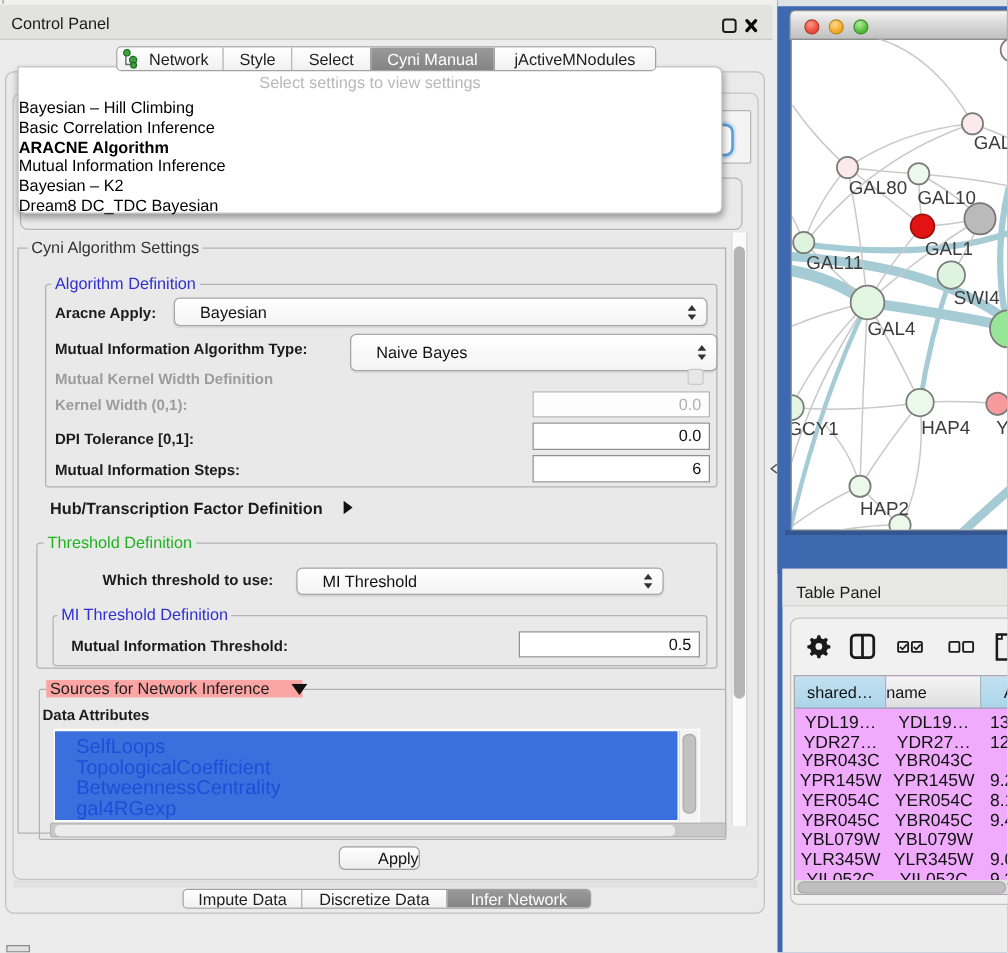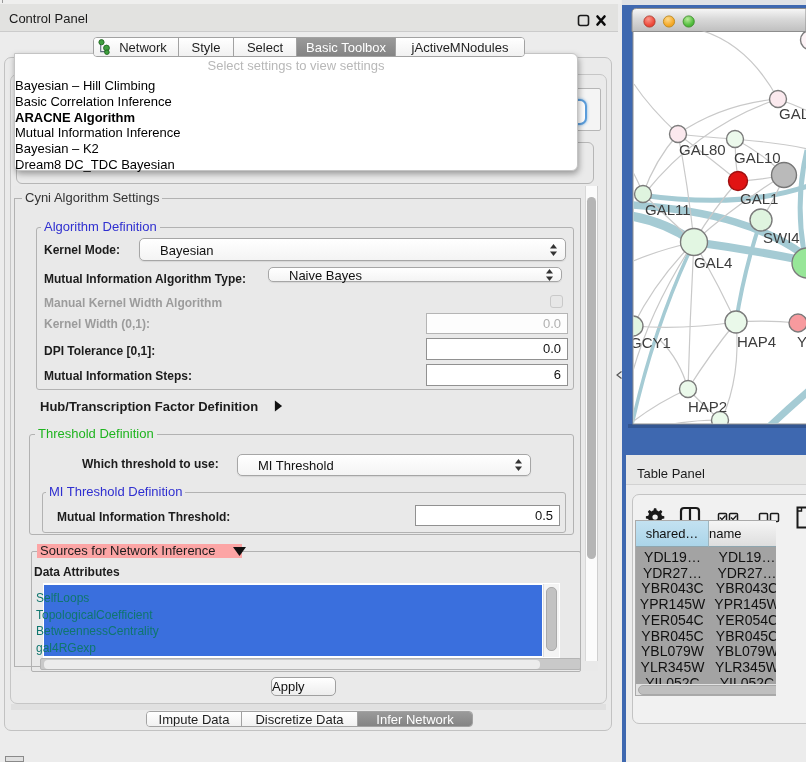--- a/index.html
+++ b/index.html
@@ -36,37 +36,37 @@
 <div class="a" style="left:14px;top:186px;width:584px;height:485px;background:#e9e9e9"></div>
 
 <div class="a" style="left:585px;top:186px;width:13px;height:475px;background:#fbfbfb;border-left:1px solid #d8d8d8;border-right:1px solid #cfcfcf"></div>
 <div class="a" style="left:587px;top:197px;width:9px;height:362px;background:#b5b5b5;border-radius:5px"></div>
 
 <div class="gbox" style="left:14px;top:198px;width:567px;height:469px;border-radius:0"></div>
 <div class="gtit" style="left:22px;top:191px;background:#e9e9e9;color:#333">Cyni Algorithm Settings</div>
 
 <div class="gbox" style="left:36px;top:227px;width:538px;height:163px"></div>
 <div class="gtit" style="left:41px;top:220px;background:#e9e9e9;color:#2f2fd0">Algorithm Definition</div>
-<div class="lbl" style="left:44px;top:243px">Kernel Mode:</div>
+<div class="lbl" style="left:44px;top:243px">Aracne Apply:</div>
 <div class="combo" style="left:139px;top:238px;width:427px;height:23px">
     <span class="ct">Bayesian</span>
     <svg class="spin" viewBox="0 0 7 12">
       <path d="M3.5 0 L7 4.5 L0 4.5 Z" fill="#333"></path>
       <path d="M3.5 12 L0 7.5 L7 7.5 Z" fill="#333"></path>
     </svg>
   </div>
 <div class="lbl" style="left:44px;top:272px">Mutual Information Algorithm Type:</div>
-<div class="combo" style="left:268px;top:267px;width:294px;height:15px">
+<div class="combo" style="left:280px;top:267px;width:294px;height:30px">
     <span class="ct">Naive Bayes</span>
     <svg class="spin" viewBox="0 0 7 12">
       <path d="M3.5 0 L7 4.5 L0 4.5 Z" fill="#333"></path>
       <path d="M3.5 12 L0 7.5 L7 7.5 Z" fill="#333"></path>
     </svg>
   </div>
-<div class="lbl glbl" style="left:44px;top:296px">Manual Kernel Width Algorithm</div>
+<div class="lbl glbl" style="left:44px;top:296px">Mutual Kernel Width Definition</div>
 <div class="a" style="left:550px;top:295px;width:13px;height:13px;background:#e7e7e7;border:1px solid #c9c9c9;border-radius:3px"></div>
 <div class="lbl glbl" style="left:44px;top:317px">Kernel Width (0,1):</div>
 <div class="field" style="left:426px;top:313px;width:142px;height:21px;border-color:#b5b5b5;background:#fdfdfd;color:#b0b0b0">0.0</div>
 <div class="lbl" style="left:44px;top:344px">DPI Tolerance [0,1]:</div>
 <div class="field" style="left:426px;top:338px;width:142px;height:22px">0.0</div>
 <div class="lbl" style="left:44px;top:369px">Mutual Information Steps:</div>
 <div class="field" style="left:426px;top:364px;width:142px;height:22px">6</div>
 <div class="lbl" style="left:40px;top:399px;font-size:13px">Hub/Transcription Factor Definition</div>
 <svg class="a" style="left:274px;top:399px" width="9" height="14" viewBox="0 0 10 14">
     <path d="M1 1 L9 7 L1 13 Z" fill="#111"></path>
@@ -88,28 +88,28 @@
 <div class="field" style="left:415px;top:505px;width:145px;height:21px">0.5</div>
 
 <div class="gbox" style="left:31px;top:551px;width:550px;height:121px;border-radius:2px"></div>
 <div class="gtit" style="left:37px;top:544px;background:#fca5a5;color:#1c1c1c;padding-right:26px">Sources for Network Inference</div>
 <svg class="a" style="left:233px;top:547px" width="13" height="9" viewBox="0 0 13 9">
     <path d="M0 0 L13 0 L6.5 9 Z" fill="#111"></path>
   </svg>
 <div class="lbl" style="left:34px;top:565px">Data Attributes</div>
 <div class="a" style="left:43px;top:583px;width:517px;height:75px;background:#fff"></div>
 <div class="a" style="left:44px;top:585px;width:498px;height:71px;background:#3a6fdd"></div>
-<div class="a" style="left:36px;top:590px;font-size:12px;color:#0f766e;line-height:16.6px;white-space:nowrap">SelfLoops<br>TopologicalCoefficient<br>BetweennessCentrality<br>gal4RGexp</div>
+<div class="a" style="left:61px;top:590px;font-size:16px;color:#1d4ed8;line-height:16.6px;white-space:nowrap">SelfLoops<br>TopologicalCoefficient<br>BetweennessCentrality<br>gal4RGexp</div>
 <div class="a" style="left:543px;top:584px;width:16px;height:73px;background:#f4f4f4;border-left:1px solid #ddd"></div>
 <div class="a" style="left:545.5px;top:587px;width:11px;height:64px;background:#c2c2c2;border:1px solid #aaa;border-radius:5px"></div>
 
 <div class="a" style="left:40px;top:658px;width:541px;height:12px;background:#c9c9c9;border:1px solid #b4b4b4;border-radius:2px"></div>
 <div class="a" style="left:44px;top:659.5px;width:496px;height:9px;background:#ececec;border-radius:4px"></div>
 
-<div class="a" style="left:271px;top:677px;width:65px;height:19px;background:linear-gradient(#ffffff,#ededed);border:1px solid #a0a0a0;border-radius:5px;font-size:13px;color:#111;text-align:left;line-height:17px">Apply</div>
+<div class="a" style="left:271px;top:677px;width:65px;height:19px;background:linear-gradient(#ffffff,#ededed);border:1px solid #a0a0a0;border-radius:5px;font-size:13px;color:#111;text-align:right;line-height:17px">Apply</div>
 <div class="a" style="left:11px;top:704px;width:595px;height:6px;background:#e0e0e0"></div>
 
 <div class="a" style="left:146px;top:711px;width:327px;height:16px;border:1px solid #a2a2a2;border-radius:4px;overflow:hidden">
 <div class="tabseg" style="width:95px;line-height:15px">Impute Data</div>
 <div class="tabseg" style="width:116px;line-height:15px">Discretize Data</div>
 <div class="tabseg tabsel" style="width:114px;border-right:none;line-height:15px">Infer Network</div>
 </div>
 <div class="a" style="left:5px;top:756px;width:19px;height:6px;background:#e0e0e0;border:1px solid #8a8a8a"></div>
 
 <div class="a" style="left:14px;top:53px;width:564px;height:118px;background:#fff;border:1px solid #c4c4c4;border-radius:0 6px 6px 6px;box-shadow:1px 3px 6px rgba(0,0,0,0.35)">
@@ -119,21 +119,21 @@
 <div class="pitem" style="top:94px">Basic Correlation Inference</div>
 <div class="pitem" style="top:109.5px;font-weight:bold">ARACNE Algorithm</div>
 <div class="pitem" style="top:125px">Mutual Information Inference</div>
 <div class="pitem" style="top:141px">Bayesian – K2</div>
 <div class="pitem" style="top:156.5px">Dream8 DC_TDC Bayesian</div>
 
 <div class="a" style="left:93px;top:37px;width:432px;height:20px;border:1px solid #a2a2a2;border-radius:4px;overflow:hidden;background:#fff">
 <div class="tabseg" style="width:85px;padding-left:14px">Network</div>
 <div class="tabseg" style="width:55px">Style</div>
 <div class="tabseg" style="width:63px">Select</div>
-<div class="tabseg tabsel" style="width:99px">Basic Toolbox</div>
+<div class="tabseg tabsel" style="width:99px">Cyni Manual</div>
 <div class="tabseg" style="width:128px;border-right:none">jActiveMNodules</div>
 </div>
 <svg class="a" style="left:97px;top:38px" width="14" height="17" viewBox="0 0 14 17">
 <path d="M3.7 6 L3.7 13.6 L9.6 13.6" fill="none" stroke="#5d6b7d" stroke-width="1.1"></path>
 <circle cx="4.5" cy="4.2" r="2.6" fill="#3fa03f" stroke="#1f651f" stroke-width="0.9"></circle>
 <circle cx="9.5" cy="10" r="2.9" fill="#3fa03f" stroke="#1f651f" stroke-width="0.9"></circle>
 <circle cx="9.9" cy="14.2" r="2.3" fill="#3fa03f" stroke="#1f651f" stroke-width="0.9"></circle>
 </svg>
 
 <div class="a" style="left:622px;top:0;width:184px;height:762px;background:#3e68b0"></div>
@@ -275,21 +275,21 @@
 <rect x="89.5" y="8.5" width="8" height="8" rx="1"></rect>
 <path d="M80 12.5 l2 2 3.5-4" stroke-width="1.3"></path>
 <path d="M91 12.5 l2 2 3.5-4" stroke-width="1.3"></path>
 <rect x="119.5" y="8.5" width="8" height="8" rx="1"></rect>
 <rect x="130.5" y="8.5" width="8" height="8" rx="1"></rect>
 </g>
 <path d="M157.5 2.5 L167 2.5 L167 22.5 L157.5 22.5 Z M157.5 2.5" fill="none" stroke="#1a1a1a" stroke-width="2"></path>
 <path d="M157.5 6 l4 0 0 -4" fill="none" stroke="#1a1a1a" stroke-width="1.4"></path>
 </svg>
 
-<div class="a" style="left:635px;top:520px;width:141px;height:176px;background:#a3a3a3;border:1px solid #aaa;border-right:none;overflow:hidden">
+<div class="a" style="left:635px;top:540px;width:171px;height:176px;background:#f0abfc;border:1px solid #aaa;border-right:none;overflow:hidden">
 <div style="position:absolute;left:0;top:0;width:73px;height:26px;background:linear-gradient(#c3e1f1,#abd5e9);border-right:1px solid #9fb6bf;border-bottom:1px solid #8fa6af;font-size:13px;color:#111;text-align:center;line-height:26px">shared…</div>
 <div style="position:absolute;left:73px;top:0;width:76px;height:26px;background:linear-gradient(#f5f5f5,#dedede);border-right:1px solid #9fb6bf;border-bottom:1px solid #8fa6af;font-size:13px;color:#111;text-align:left;line-height:26px">name</div>
 <div style="position:absolute;left:149px;top:0;width:40px;height:26px;background:linear-gradient(#c3e1f1,#abd5e9);border-bottom:1px solid #8fa6af;font-size:13px;color:#111;padding-left:18px;line-height:26px">A</div>
 <div style="position:absolute;left:0;top:29px;width:73px;font-size:14px;color:#111;text-align:center;line-height:15.7px">YDL19…<br>YDR27…<br>YBR043C<br>YPR145W<br>YER054C<br>YBR045C<br>YBL079W<br>YLR345W<br>YIL052C</div>
 <div style="position:absolute;left:73px;top:29px;width:76px;font-size:14px;color:#111;text-align:center;line-height:15.7px">YDL19…<br>YDR27…<br>YBR043C<br>YPR145W<br>YER054C<br>YBR045C<br>YBL079W<br>YLR345W<br>YIL052C</div>
 <div style="position:absolute;left:156px;top:29px;width:40px;font-size:14px;color:#111;line-height:15.7px">13.5<br>12.9<br>&nbsp;<br>9.23<br>8.11<br>9.41<br>&nbsp;<br>9.08<br>9.3</div>
 <div style="position:absolute;left:0px;top:163px;width:171px;height:13px;background:#e2e2e2"></div>
 <div style="position:absolute;left:2px;top:164px;width:167px;height:10px;background:#bfbfbf;border:1px solid #a8a8a8;border-radius:5px"></div>
 </div>
 

